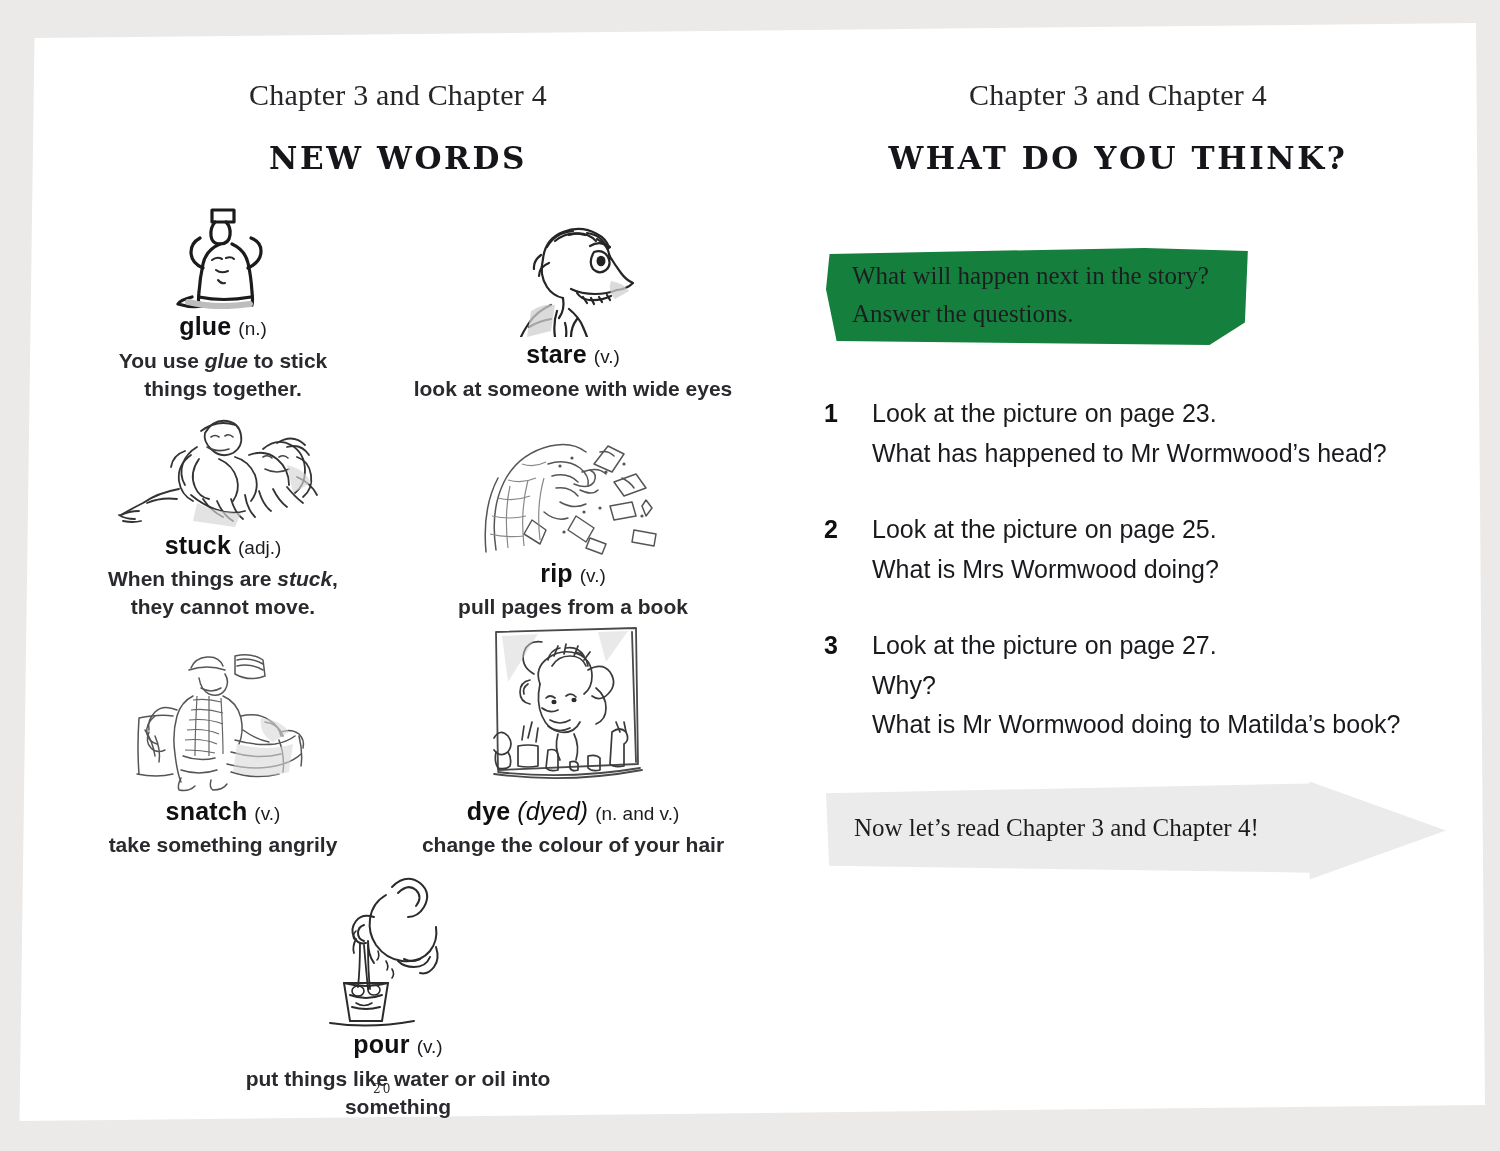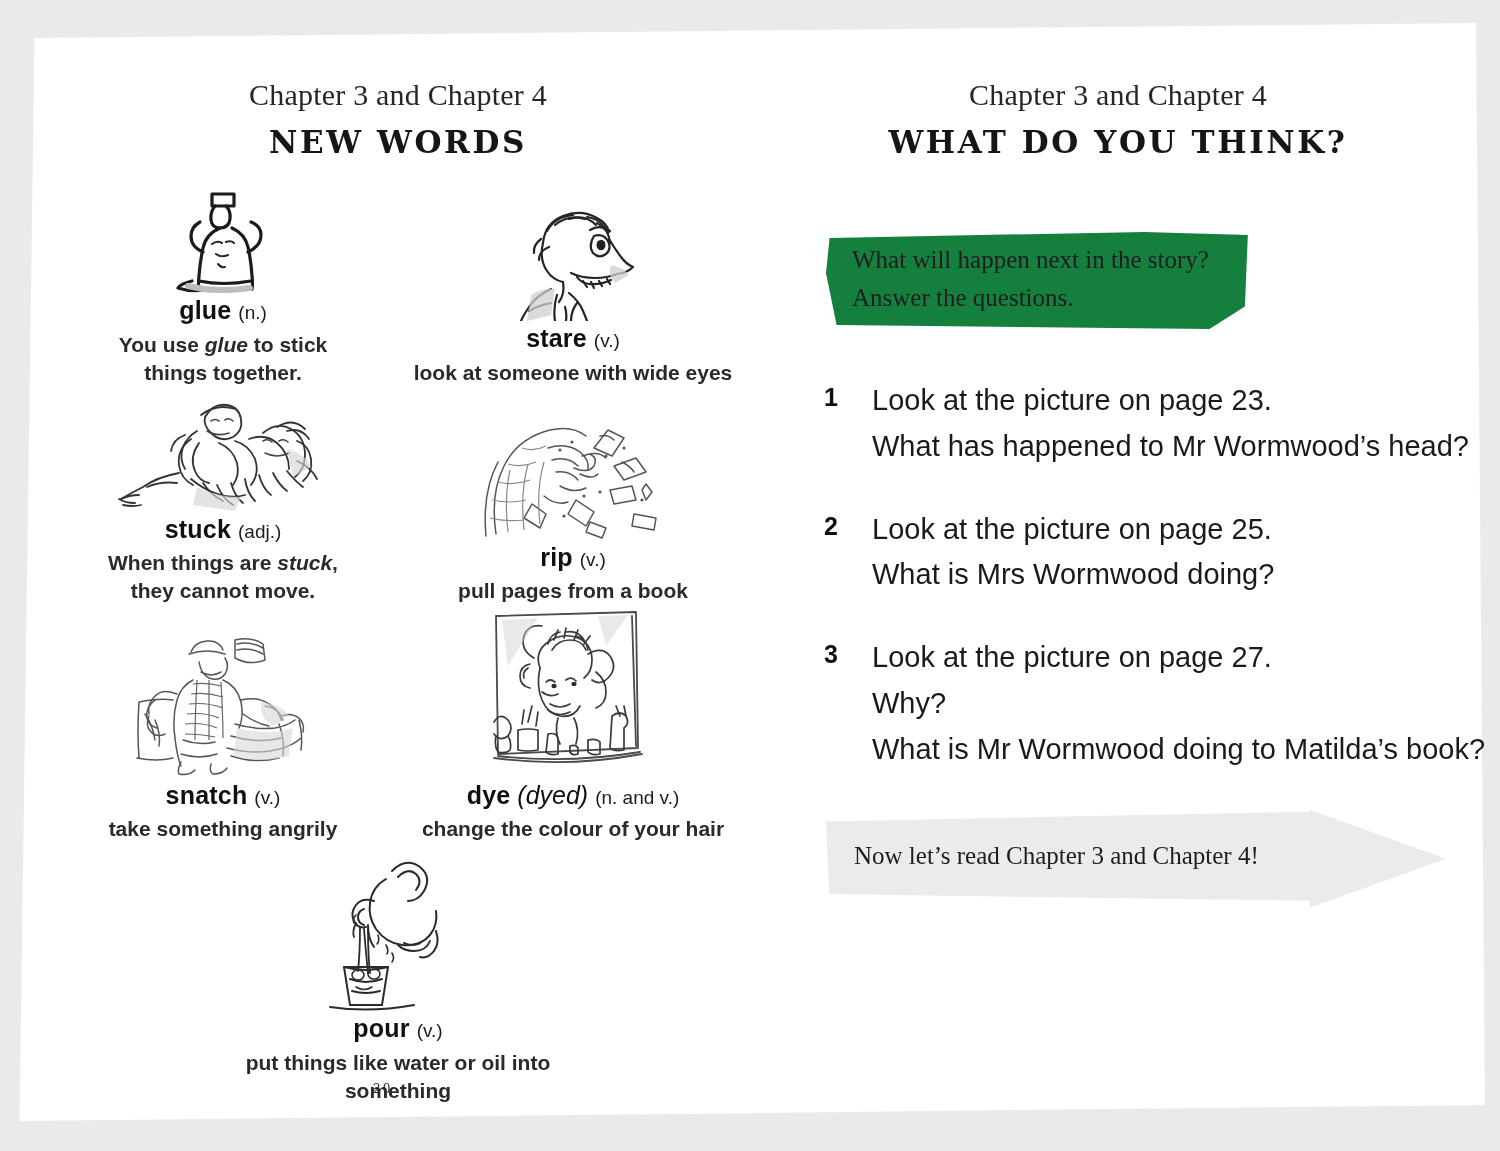--- a/index.html
+++ b/index.html
@@ -55,21 +55,21 @@
   .page-left .chap-line  { margin-top: 78px; }
   .page-right .chap-line { margin-top: 78px; }
 
   .section-title {
     text-align: center;
     font-family: "DejaVu Serif", serif;
     font-weight: bold;
     font-size: 31px;
     letter-spacing: 2.6px;
     color: #15151a;
-    margin-top: 12px;
+    margin-top: 28px;
   }
 
   
   .vocab-grid {
     margin-top: 18px;
     display: grid;
     grid-template-columns: 1fr 1fr;
     column-gap: 0;
   }
   .vocab-item {
@@ -148,21 +148,21 @@
     font-family: "Liberation Sans", sans-serif;
     font-weight: bold;
     font-size: 25px;
     color: #101013;
     width: 48px;
     flex: 0 0 48px;
     line-height: 1.58;
   }
   .q-lines {
     font-family: "Liberation Sans", sans-serif;
-    font-size: 29px;
+    font-size: 25px;
     color: #1a1a1e;
     line-height: 1.58;
   }
   .q-lines .ln { display: block; white-space: nowrap; }
 
   
   .arrow-banner {
     position: relative;
     margin: 30px 0 0 58px;
     width: 620px;

